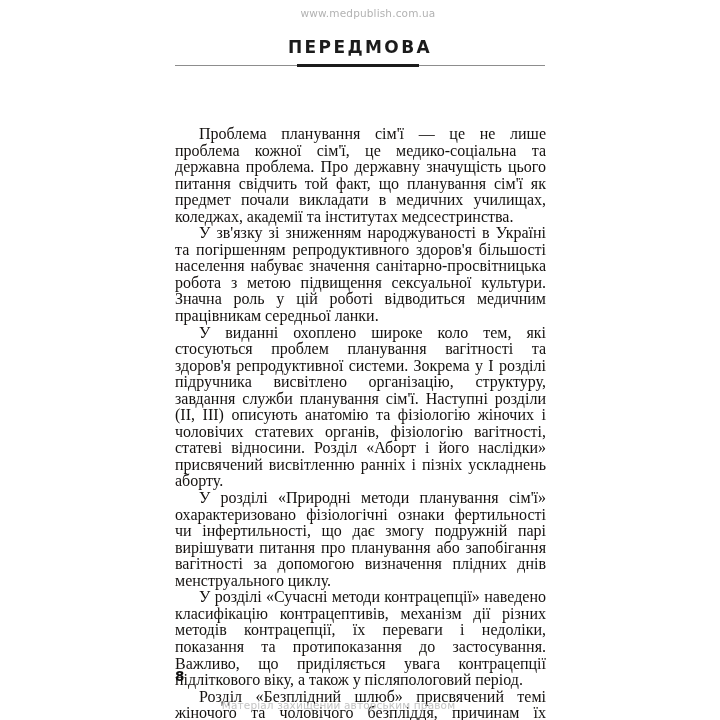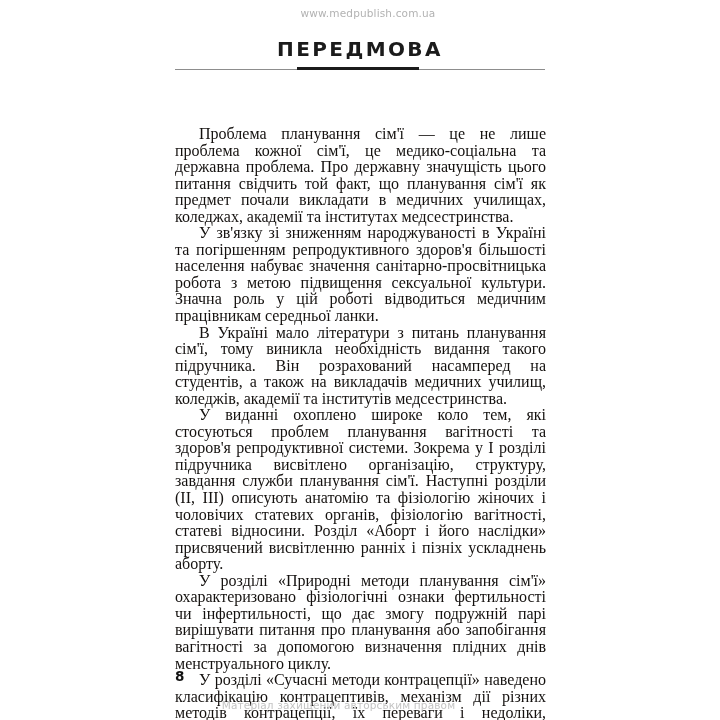--- a/index.html
+++ b/index.html
@@ -38,21 +38,21 @@
 
   
   .heading-block {
     position: absolute;
     top: 38px;
     left: 175px;
     width: 370px;
   }
   .chapter-title {
     font-family: "DejaVu Sans", "Liberation Sans", sans-serif;
-    font-size: 20px;
+    font-size: 17px;
     font-weight: 700;
     letter-spacing: 2.4px;
     color: #1b1b1b;
     text-align: center;
     line-height: 1.1;
     white-space: nowrap;
   }
   .rule-wrap {
     position: relative;
     margin-top: 7px;
@@ -130,21 +130,20 @@
     <div class="chapter-title">ПЕРЕДМОВА</div>
     <div class="rule-wrap">
       <div class="rule-thin"></div>
       <div class="rule-thick"></div>
     </div>
   </div>
 
   <div class="body-copy">
     <p>Проблема планування сім'ї — це не лише проблема кожної сім'ї, це медико-соціальна та державна проблема. Про державну значущість цього питання свідчить той факт, що планування сім'ї як предмет почали викладати в медичних училищах, коледжах, академії та інститутах медсестринства.</p>
     <p>У зв'язку зі зниженням народжуваності в Україні та погіршенням репродуктивного здоров'я більшості населення набуває значення санітарно-просвітницька робота з метою підвищення сексуальної культури. Значна роль у цій роботі відводиться медичним працівникам середньої ланки.</p>
-    <p>В Україні мало літератури з питань планування сім'ї, тому виникла необхідність видання такого підручника. Він розрахований насамперед на студентів, а також на викладачів медичних училищ, коледжів, академії та інститутів медсестринства.</p>
     <p>У виданні охоплено широке коло тем, які стосуються проблем планування вагітності та здоров'я репродуктивної системи. Зокрема у I розділі підручника висвітлено організацію, структуру, завдання служби планування сім'ї. Наступні розділи (II, III) описують анатомію та фізіологію жіночих і чоловічих статевих органів, фізіологію вагітності, статеві відносини. Розділ «Аборт і його наслідки» присвячений висвітленню ранніх і пізніх ускладнень аборту.</p>
     <p>У розділі «Природні методи планування сім'ї» охарактеризовано фізіологічні ознаки фертильності чи інфертильності, що дає змогу подружній парі вирішувати питання про планування або запобігання вагітності за допомогою визначення плідних днів менструального циклу.</p>
     <p>У розділі «Сучасні методи контрацепції» наведено класифікацію контрацептивів, механізм дії різних методів контрацепції, їх переваги і недоліки, показання та протипоказання до застосування. Важливо, що приділяється увага контрацепції підліткового віку, а також у післяпологовий період.</p>
     <p>Розділ «Безплідний шлюб» присвячений темі жіночого та чоловічого безпліддя, причинам їх виникнення, методам діагностики і лікування.</p>
 
   </div>
 
   <div class="folio">8</div>
 
   <div class="copyright-watermark">Матеріал захищений авторським правом</div>

